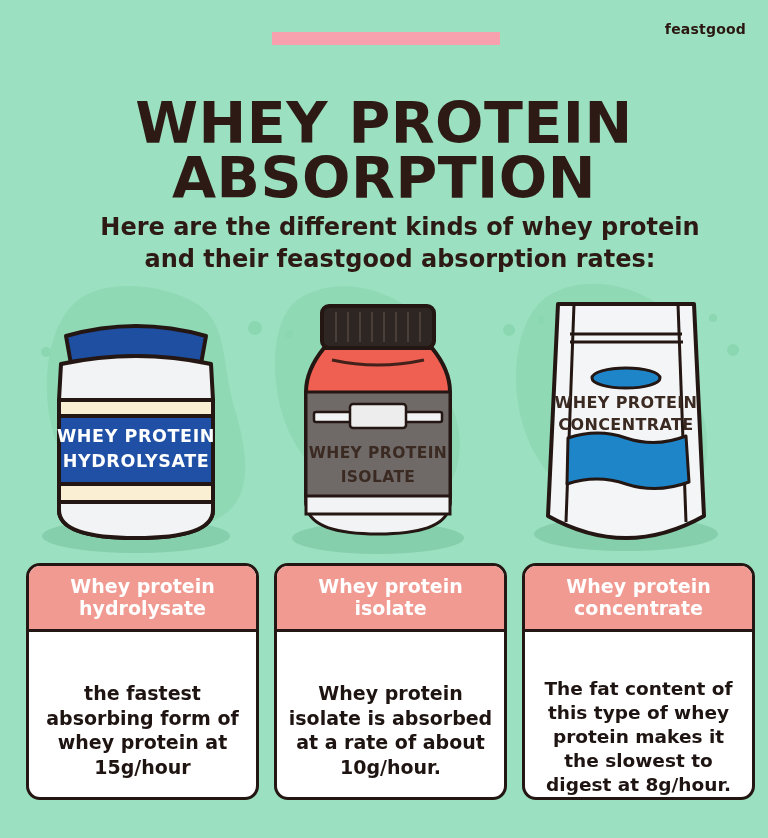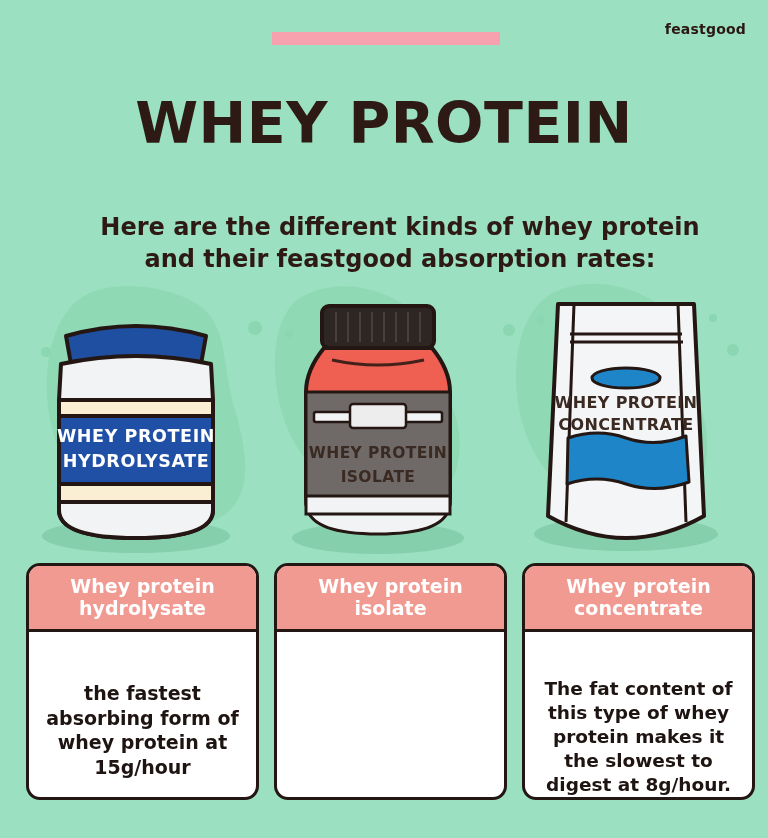--- a/index.html
+++ b/index.html
@@ -103,20 +103,21 @@
     <circle cx="713" cy="318" r="4" fill="#8BD7B2"></circle>
     <circle cx="46" cy="352" r="5" fill="#8BD7B2"></circle>
   </svg>
 
   <div class="accent-bar" style="background: rgb(247, 160, 174);"></div>
 
   <div class="brand">feastgood</div>
 
   <h1 class="title">
     <span>WHEY PROTEIN</span>
+    <span class="line2">ABSORPTION</span>
   </h1>
 
   <div class="subtitle">
     <span class="l">Here are the different kinds of whey protein</span>
     <span class="l">and their feastgood absorption rates:</span>
   </div>
 
   <div class="products">
 
     <div class="product p1">
@@ -202,20 +203,21 @@
         <div>hydrolysate</div>
       </div>
       <div class="card-body">the fastest absorbing form of whey protein at 15g/hour</div>
     </div>
 
     <div class="card c2">
       <div class="card-head" style="background: rgb(240, 154, 146);">
         <div>Whey protein</div>
         <div>isolate</div>
       </div>
+      <div class="card-body">Whey protein isolate is absorbed at a rate of about 10g/hour.</div>
     </div>
 
     <div class="card c3">
       <div class="card-head" style="background: rgb(240, 154, 146);">
         <div>Whey protein</div>
         <div>concentrate</div>
       </div>
       <div class="card-body">The fat content of this type of whey protein makes it the slowest to digest at 8g/hour.</div>
     </div>
   </div>

